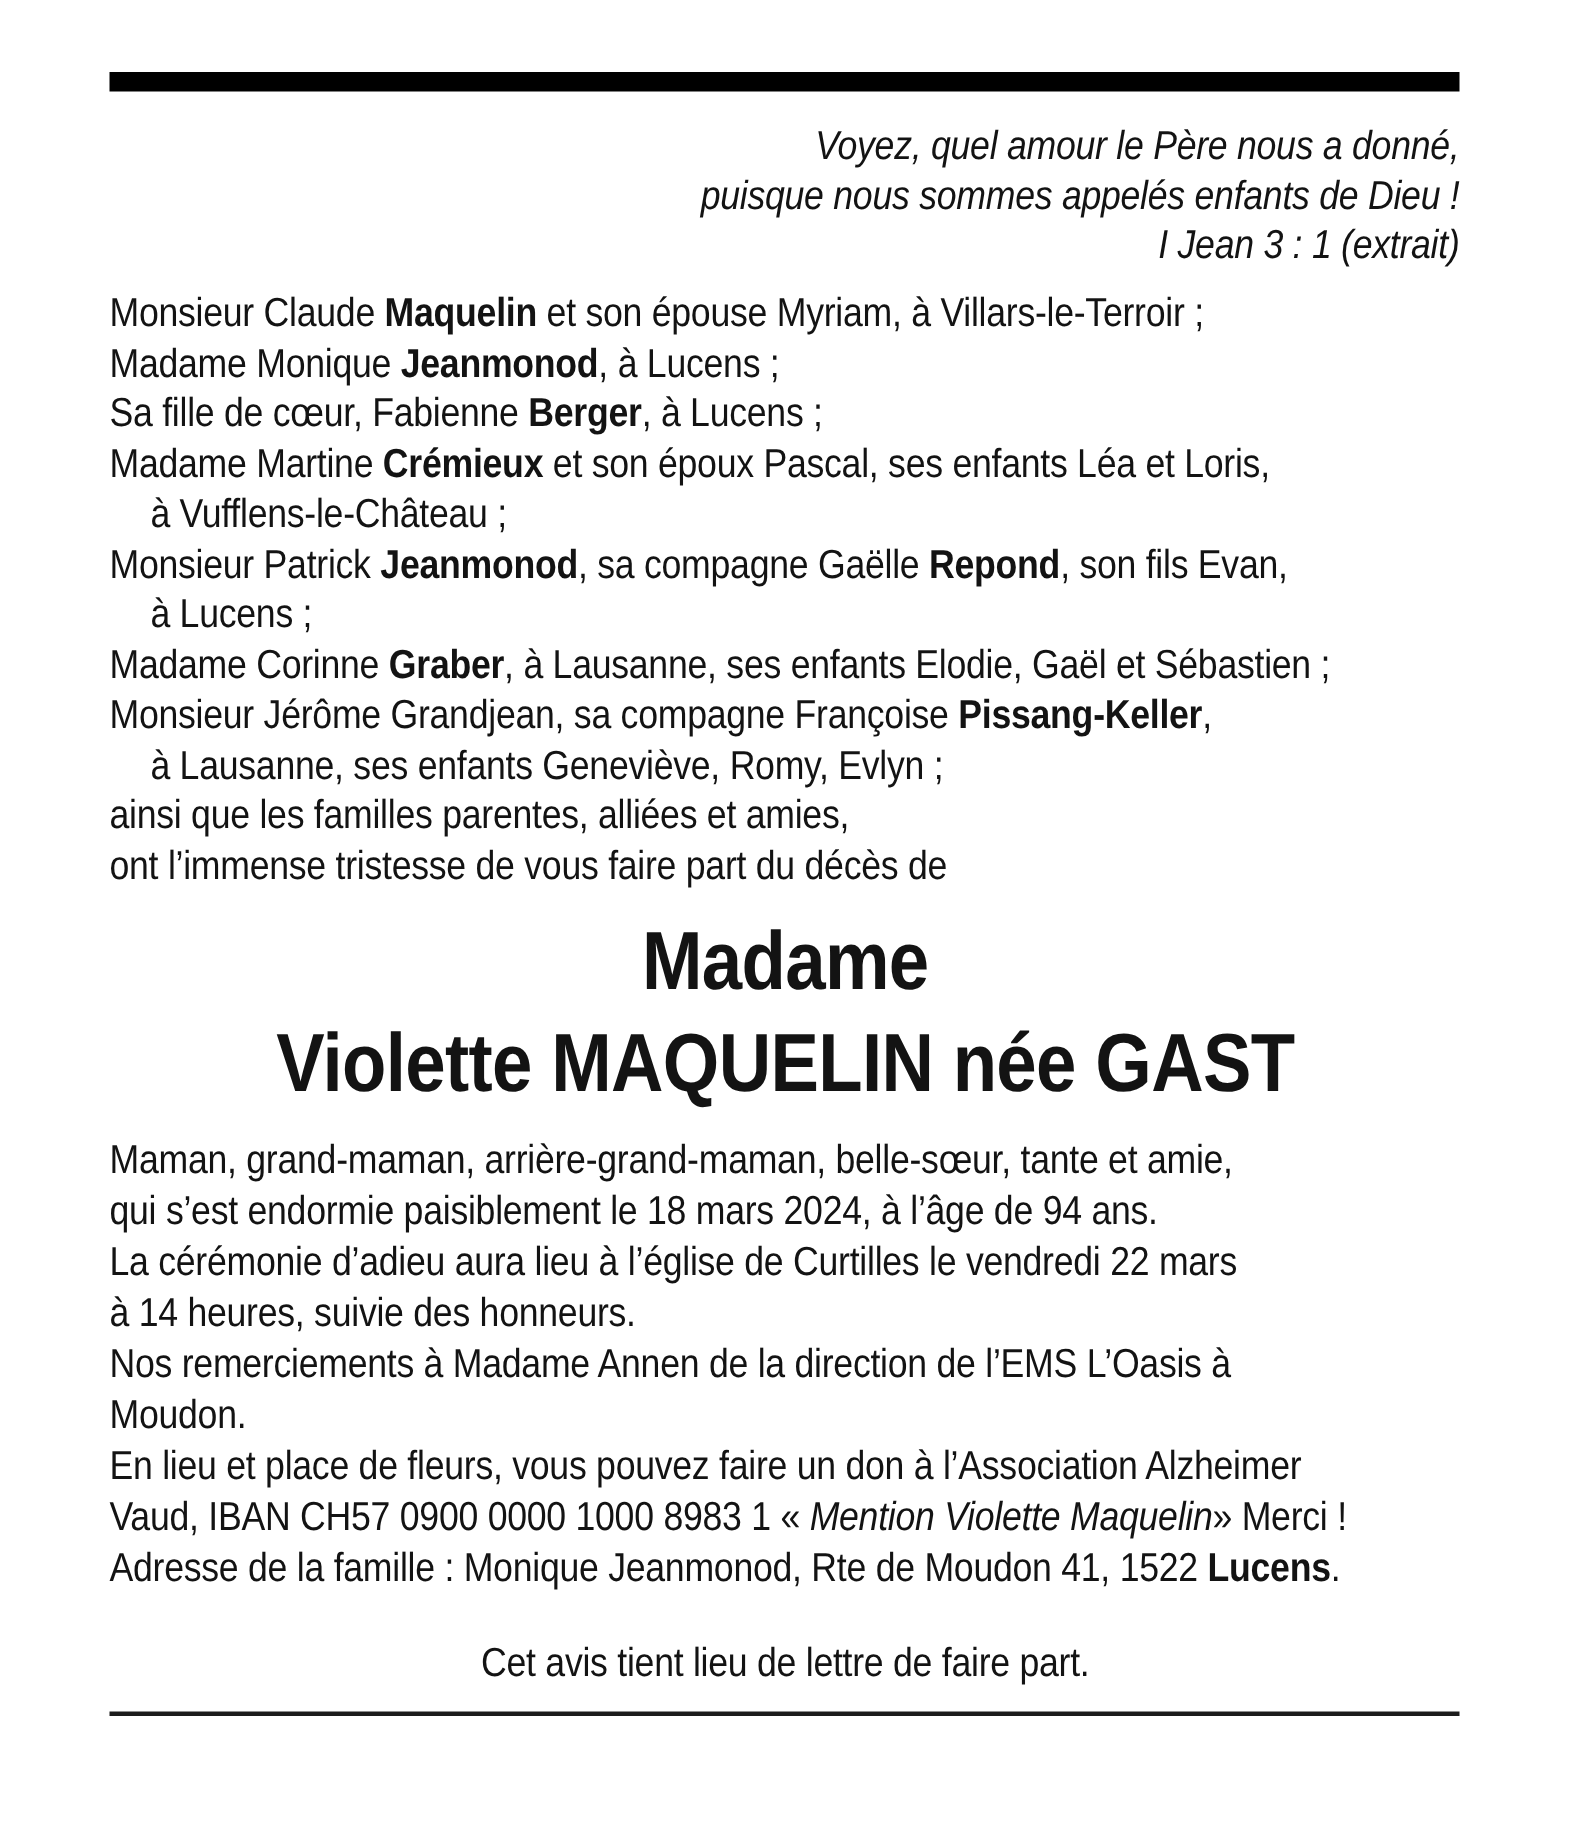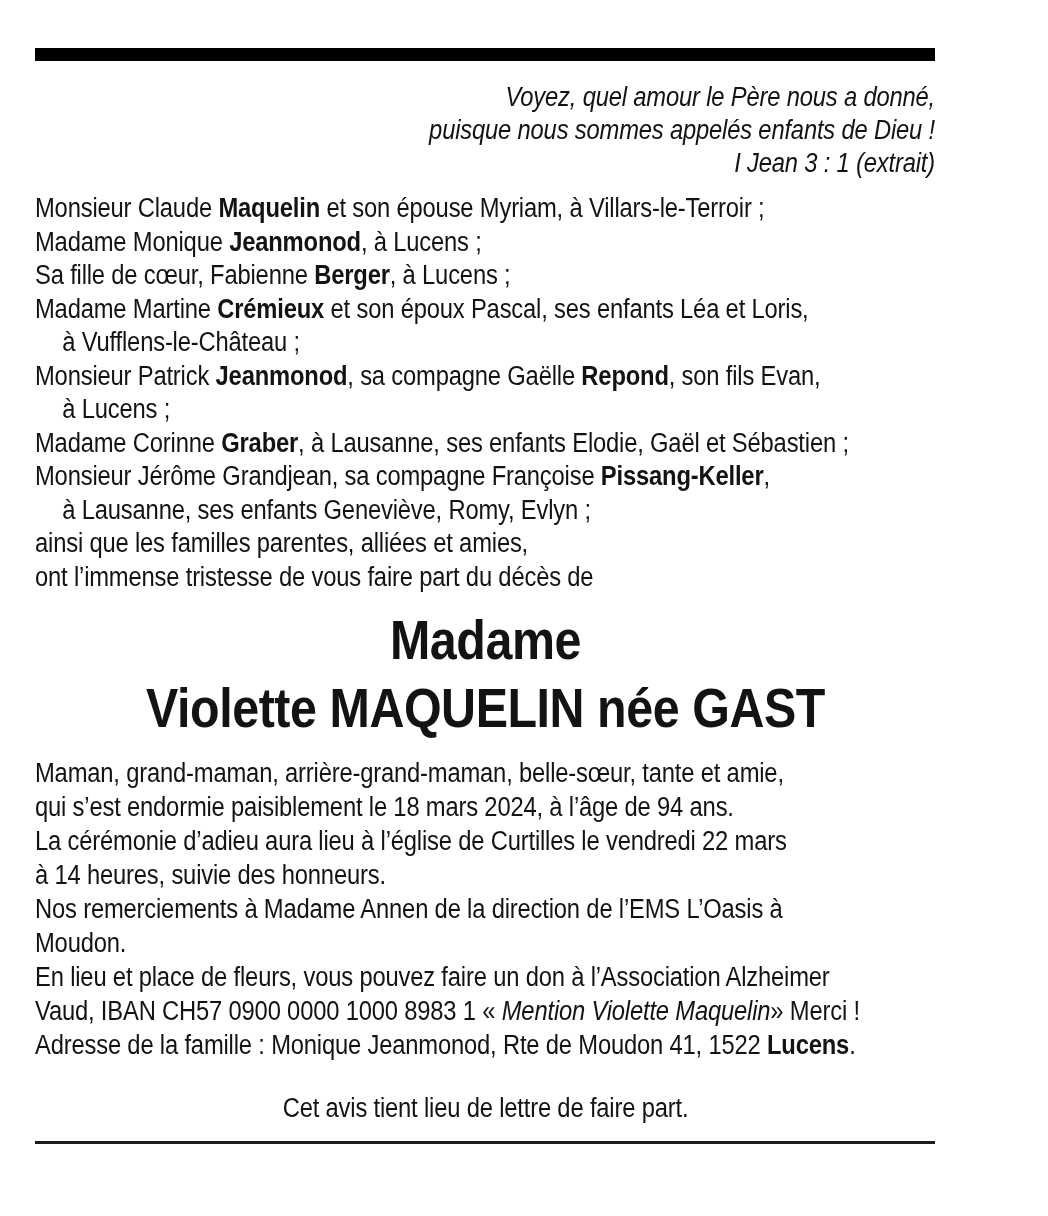--- a/index.html
+++ b/index.html
@@ -11,21 +11,21 @@
   body {
     width: 1048px;
     height: 1216px;
     font-family: "Liberation Sans", "DejaVu Sans", sans-serif;
     color: #131313;
     overflow: hidden;
   }
   .page {
     position: relative;
     width: 900px;
-    margin: 0 auto 0 35px;
+    margin: 0 auto 0 73px;
   }
   .topbar {
     margin-top: 48px;
     height: 13px;
     background: #000000;
   }
   
   .cx { transform: scaleX(0.88); }
   .cx-left   { transform-origin: 0 0;    width: 1023px; }
   .cx-right  { transform-origin: 100% 0; width: 1023px; margin-left: -123px; }

